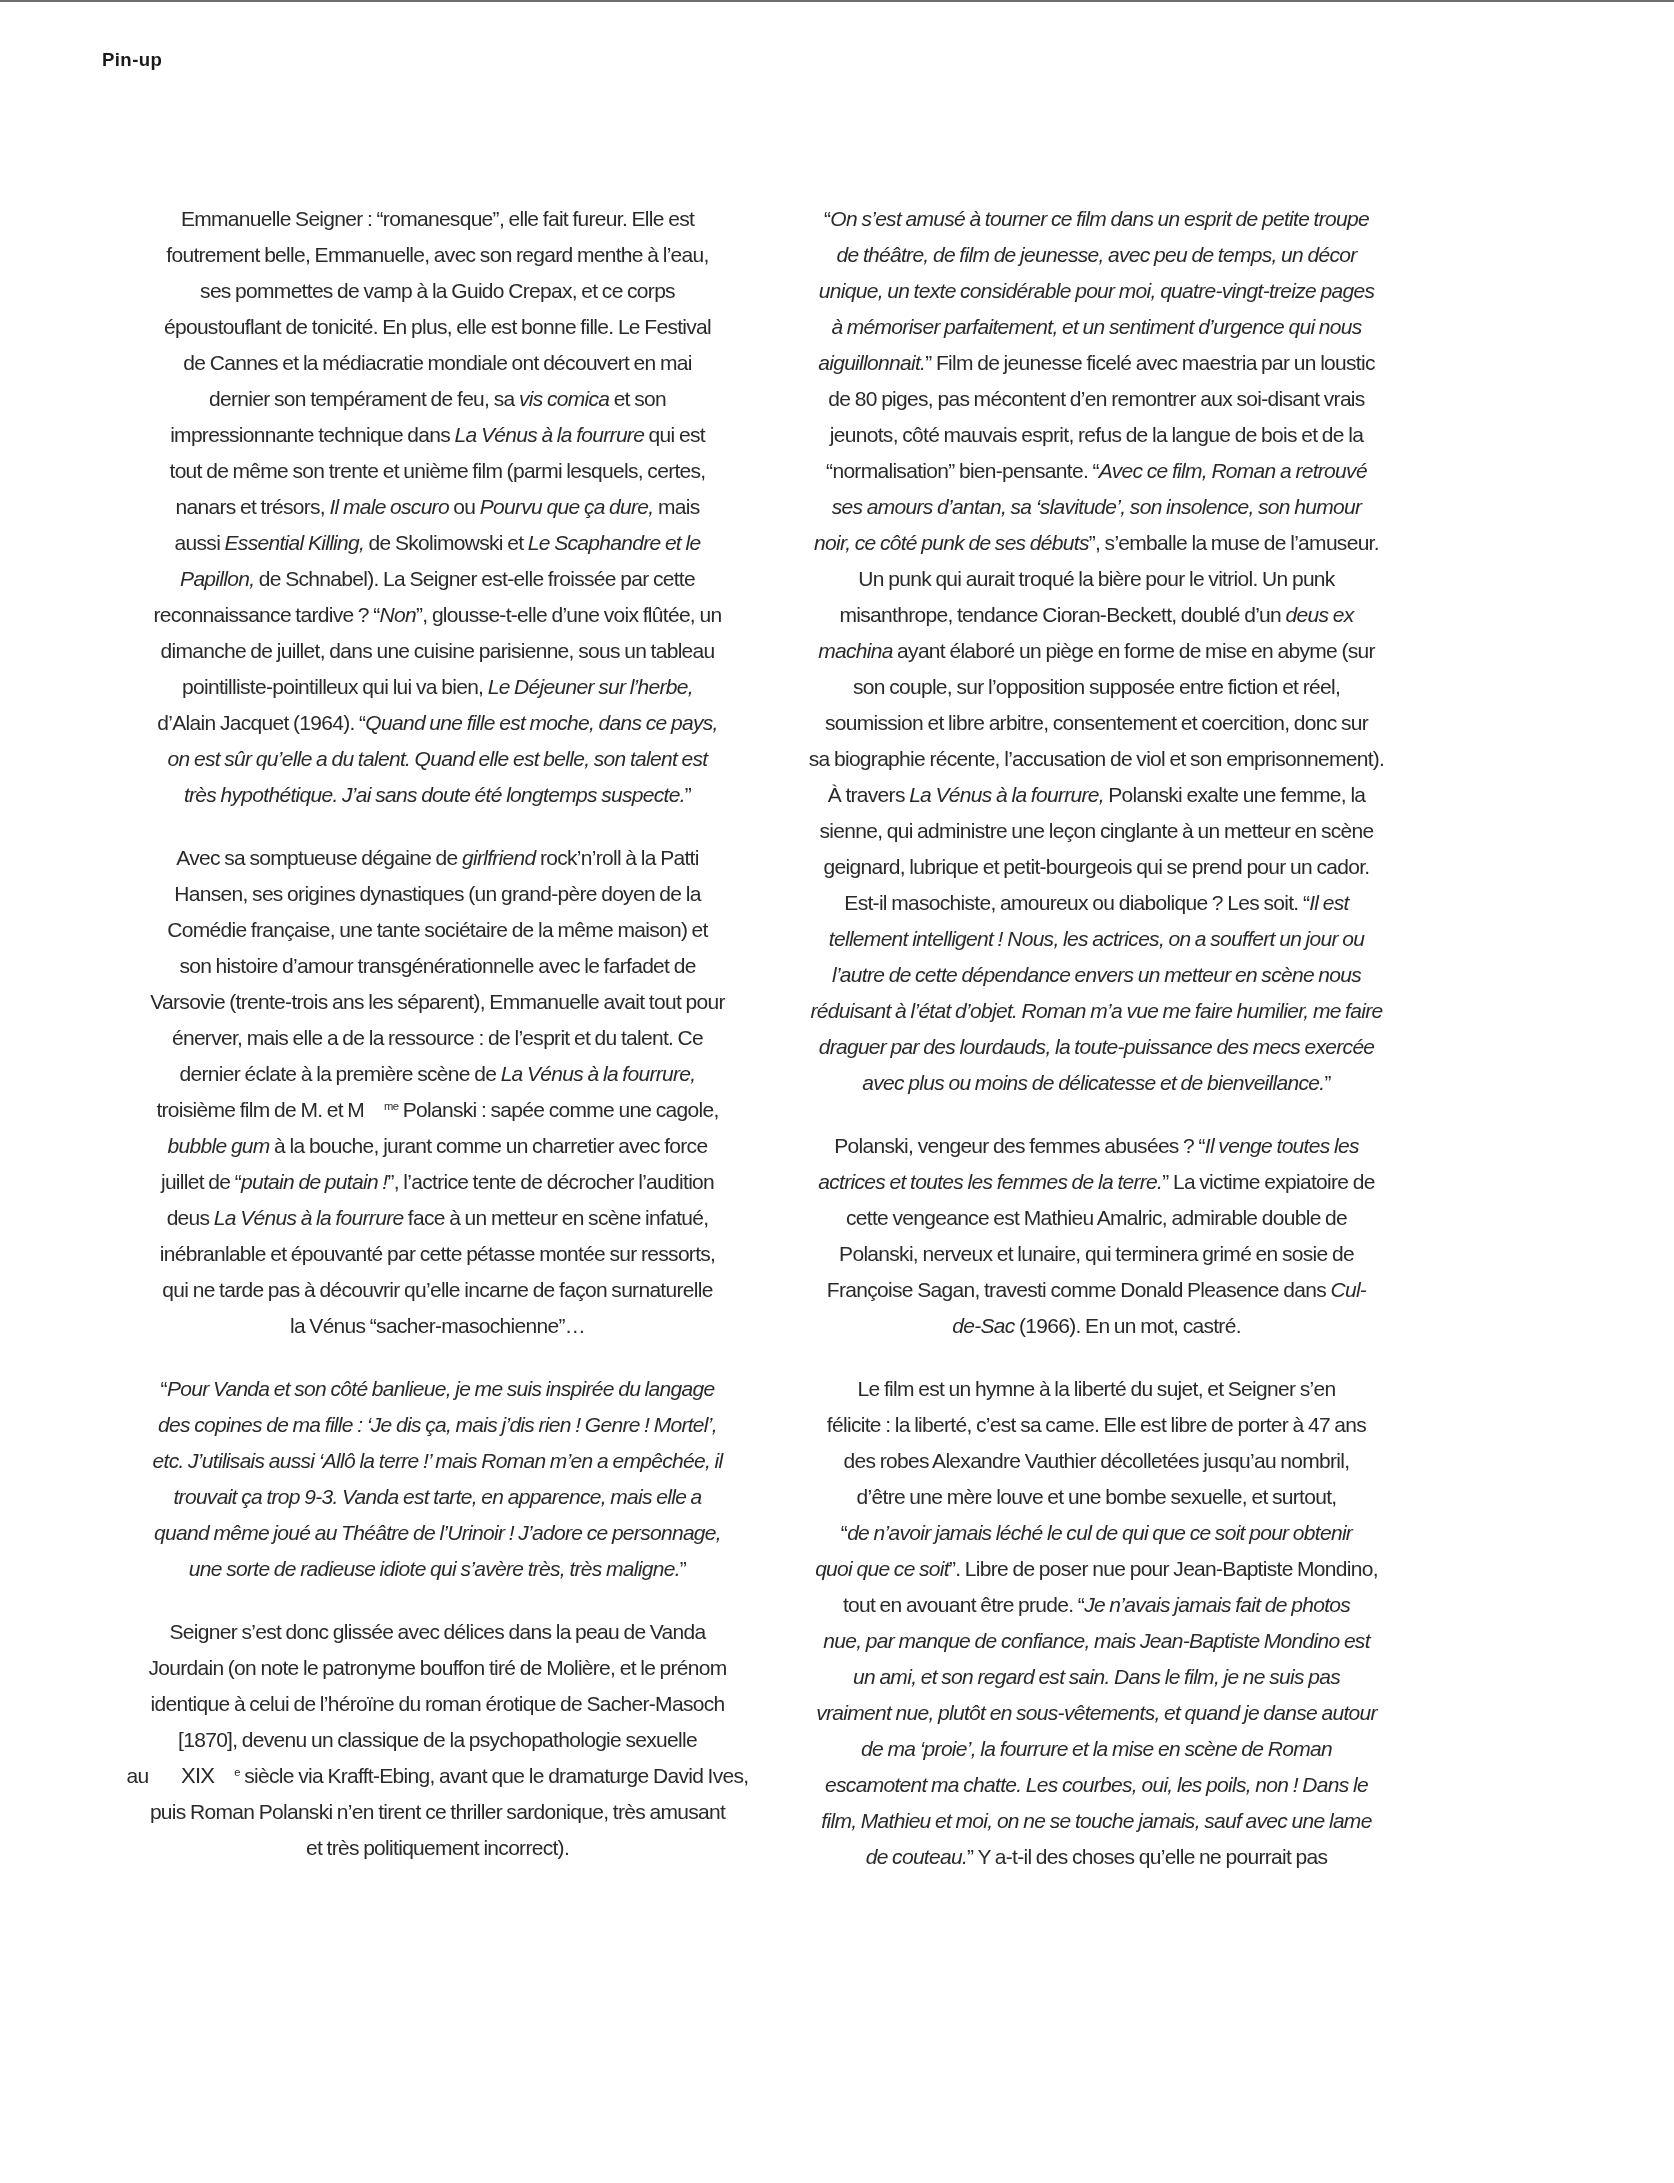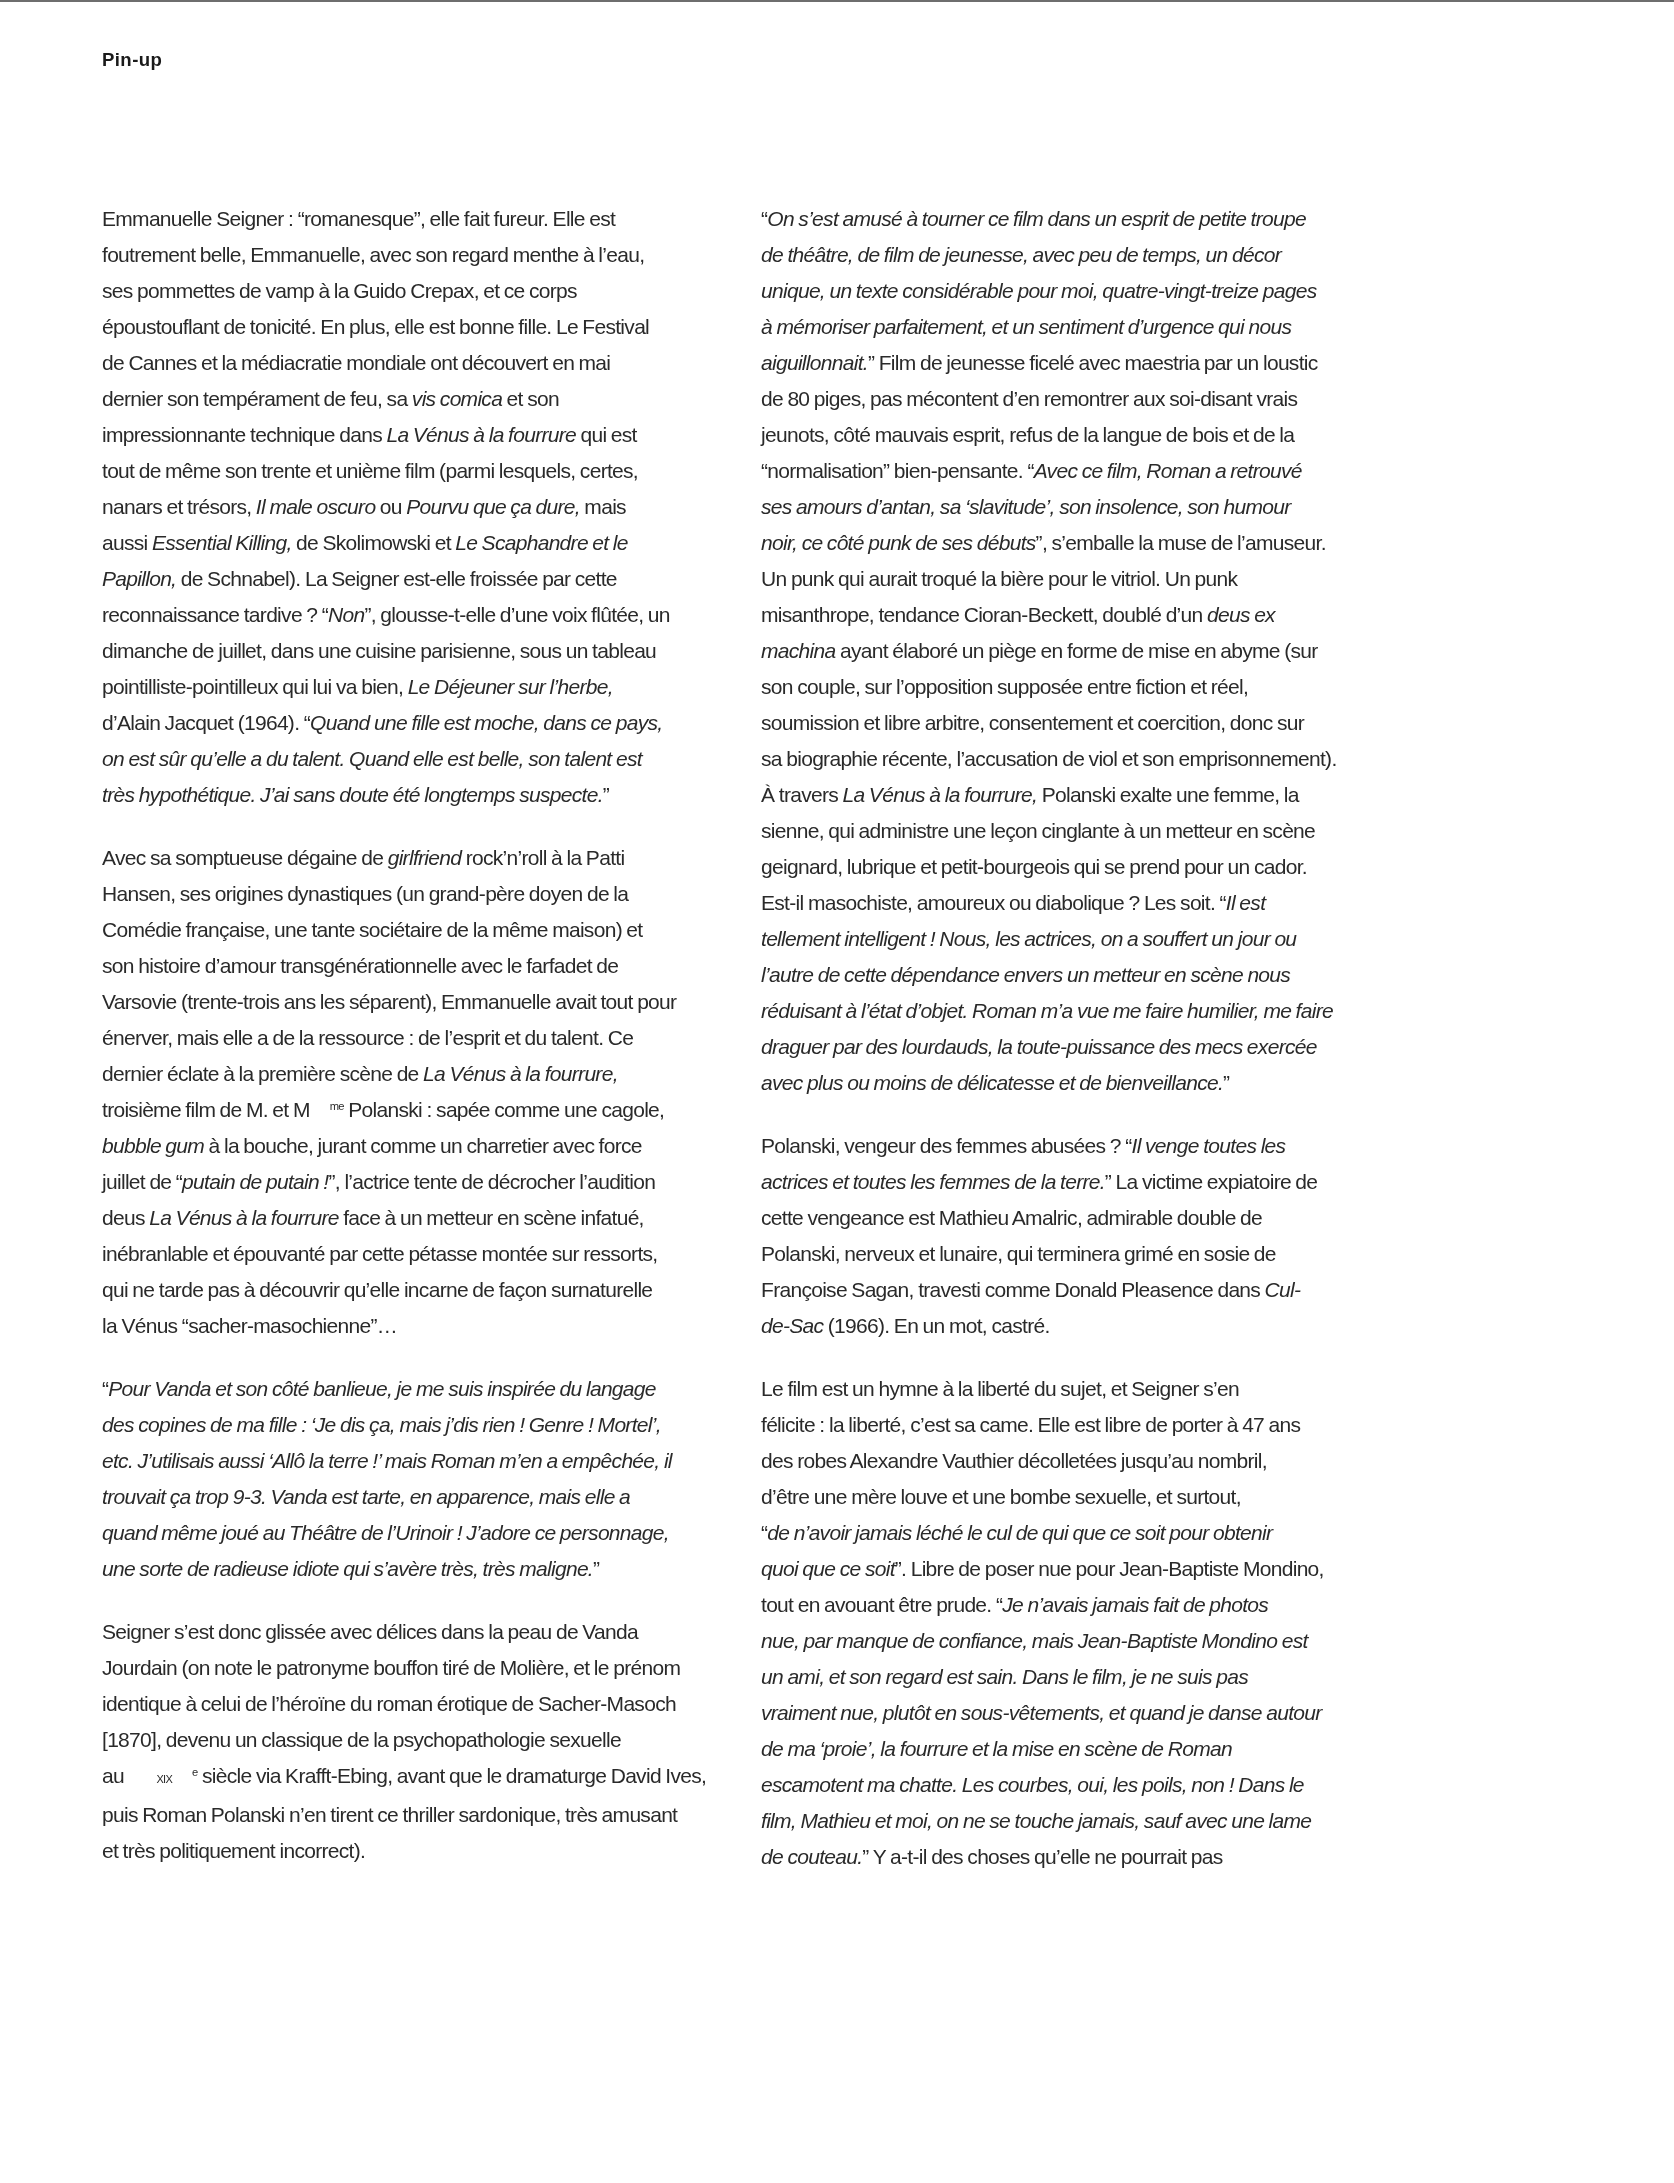--- a/index.html
+++ b/index.html
@@ -5,21 +5,21 @@
   html, body { margin: 0; padding: 0; background: #ffffff; }
   body { width: 1675px; height: 2183px; position: relative; overflow: hidden;
          font-family: "Liberation Sans", sans-serif; color: #2b2b2b; }
   .top-rule { position: absolute; left: 0; top: 0; width: 1675px; height: 2.2px; background: #6e6e6e; }
   .section-label { position: absolute; left: 102px; top: 49px; font-size: 18.6px; font-weight: bold;
                    color: #1a1a1a; letter-spacing: 0.4px; }
   .column { position: absolute; top: 201px; font-size: 21px; line-height: 36px;
             letter-spacing: -0.7px; word-spacing: -0.7px; color: #2a2a2a; }
   .col-left { left: 102px; width: 671px; }
   .col-right { left: 761px; width: 671px; }
-  .para { margin: 0 0 27px 0; }
+  .para { margin: 0 0 27px 0; text-align: center; }
   .line { display: block; white-space: nowrap; }
   em { font-style: italic; }
   sup { font-size: 11.2px; vertical-align: 7.5px; line-height: 0; margin-left: 20px; }
 </style>
 </head>
 <body>
 
 <div class="top-rule"></div>
 <div class="section-label">Pin-up</div>
 
@@ -65,21 +65,21 @@
       <span class="line"><em>etc. J’utilisais aussi ‘Allô la terre !’ mais Roman m’en a empêchée, il</em></span>
       <span class="line"><em>trouvait ça trop 9-3. Vanda est tarte, en apparence, mais elle a</em></span>
       <span class="line"><em>quand même joué au Théâtre de l’Urinoir ! J’adore ce personnage,</em></span>
       <span class="line"><em>une sorte de radieuse idiote qui s’avère très, très maligne.</em><span>”</span></span>
     </p>
     <p class="para">
       <span class="line"><span>Seigner s’est donc glissée avec délices dans la peau de Vanda</span></span>
       <span class="line"><span>Jourdain (on note le patronyme bouffon tiré de Molière, et le prénom</span></span>
       <span class="line"><span>identique à celui de l’héroïne du roman érotique de Sacher-Masoch</span></span>
       <span class="line"><span>[1870], devenu un classique de la psychopathologie sexuelle</span></span>
-      <span class="line"><span>au </span><span style="font-size: 11px; margin-left: 28px;">XIX</span><sup>e</sup><span> siècle via Krafft-Ebing, avant que le dramaturge David Ives,</span></span>
+      <span class="line"><span>au </span><span style="font-size: 22px; margin-left: 28px;">XIX</span><sup>e</sup><span> siècle via Krafft-Ebing, avant que le dramaturge David Ives,</span></span>
       <span class="line"><span>puis Roman Polanski n’en tirent ce thriller sardonique, très amusant</span></span>
       <span class="line"><span>et très politiquement incorrect).</span></span>
     </p>
   </div>
 <div class="column col-right">
     <p class="para">
       <span class="line"><span>“</span><em>On s’est amusé à tourner ce film dans un esprit de petite troupe</em></span>
       <span class="line"><em>de théâtre, de film de jeunesse, avec peu de temps, un décor</em></span>
       <span class="line"><em>unique, un texte considérable pour moi, quatre-vingt-treize pages</em></span>
       <span class="line"><em>à mémoriser parfaitement, et un sentiment d’urgence qui nous</em></span>

